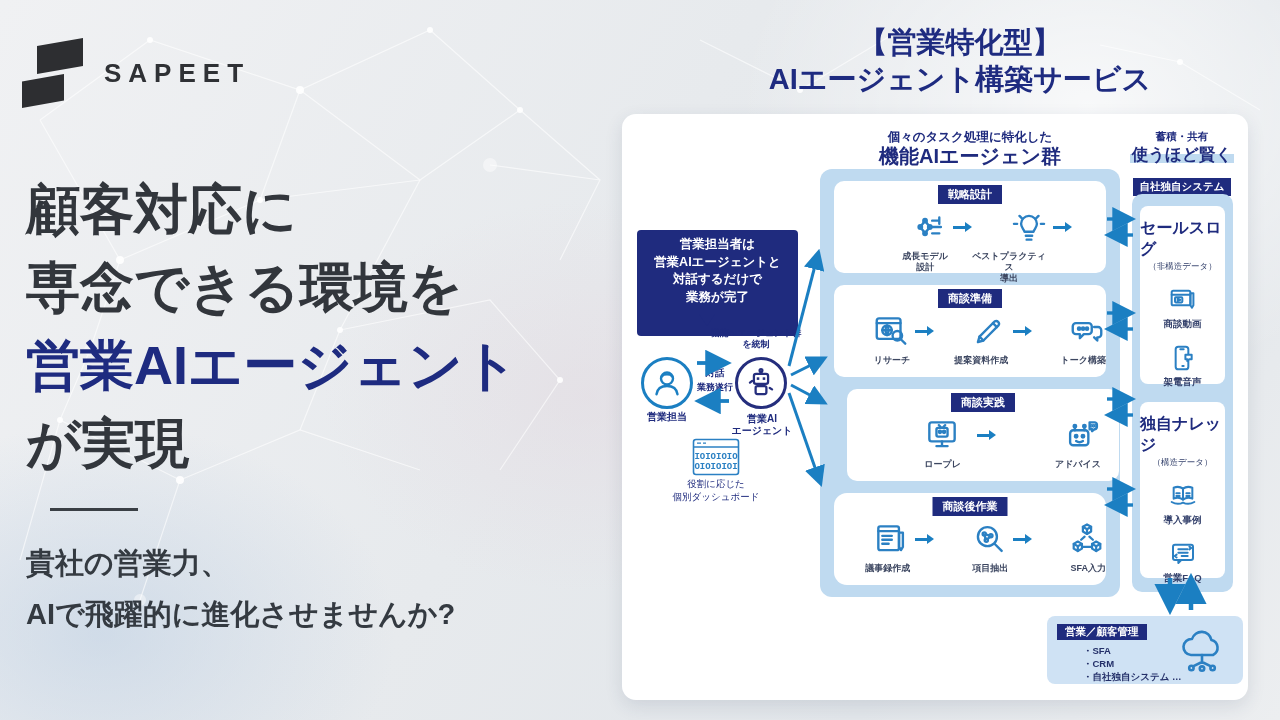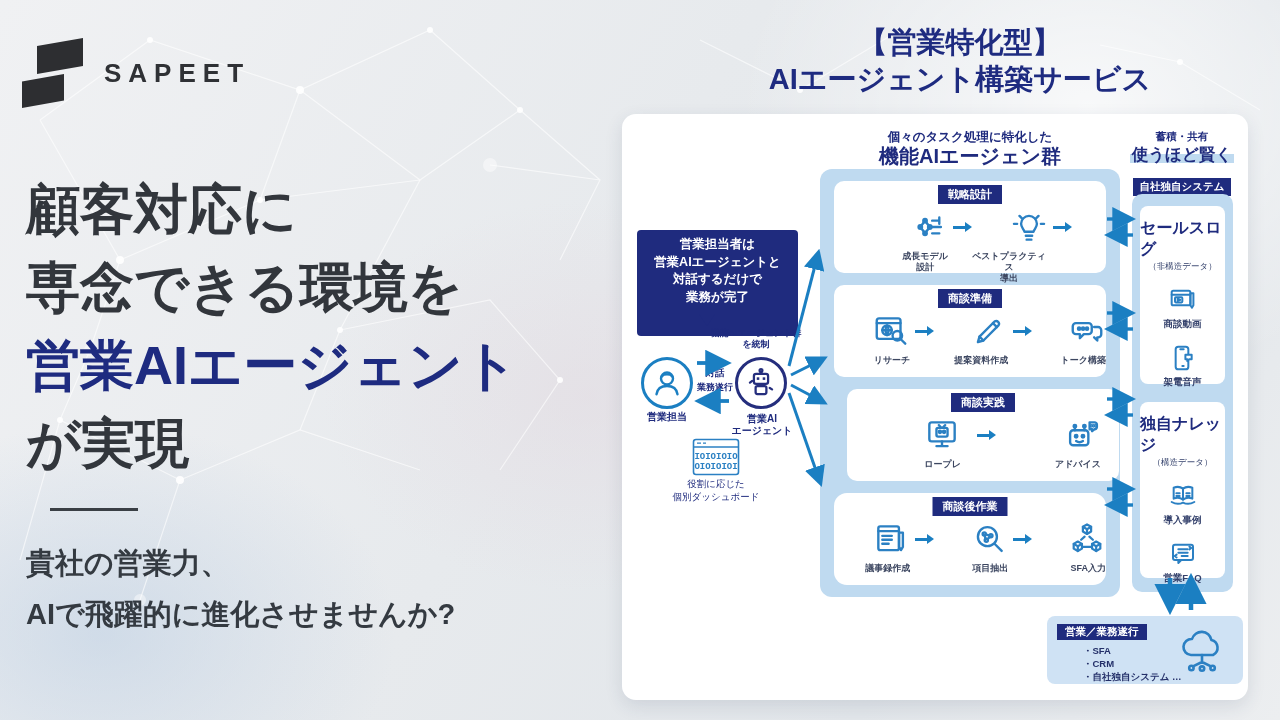--- a/index.html
+++ b/index.html
@@ -400,21 +400,21 @@
         <path d="M1.5 9h45"></path>
         <path d="M5 5.2h4M11 5.2h3" stroke-width="1.3"></path>
         <text x="24" y="20.5" text-anchor="middle" font-family="Liberation Mono, DejaVu Sans Mono, monospace" font-size="9" font-weight="bold" fill="#2b80c3" stroke="none">IOIOIOIO</text>
         <text x="24" y="31" text-anchor="middle" font-family="Liberation Mono, DejaVu Sans Mono, monospace" font-size="9" font-weight="bold" fill="#2b80c3" stroke="none">OIOIOIOI</text>
       </svg>
   </div>
   <div class="abs dash-cap pre">役割に応じた
 個別ダッシュボード</div>
 
   <div class="abs crm">
-    <span class="badge crm-badge">営業／業務遂行</span>
+    <span class="badge crm-badge">営業／顧客管理</span>
     <div class="abs" style="left:12px;top:28px;">
       <div class="crm-item">・SFA</div>
       <div class="crm-item">・CRM</div>
       <div class="crm-item">・自社独自システム …</div>
     </div>
     <div class="abs" style="right:12px;top:12px;">
       <svg width="56" height="46" viewBox="0 0 28 23" fill="none" stroke="#2b80c3" stroke-width="1.3" stroke-linecap="round" stroke-linejoin="round">
           <path d="M8 13.5a4 4 0 0 1 .5-8A5 5 0 0 1 18.2 6a4 4 0 0 1 .8 7.5z"></path>
           <path d="M13.5 13.5v3.5M13.5 17l-4.5 2.2M13.5 17l4.5 2.2"></path>
           <circle cx="8.2" cy="20" r="1.1"></circle>

